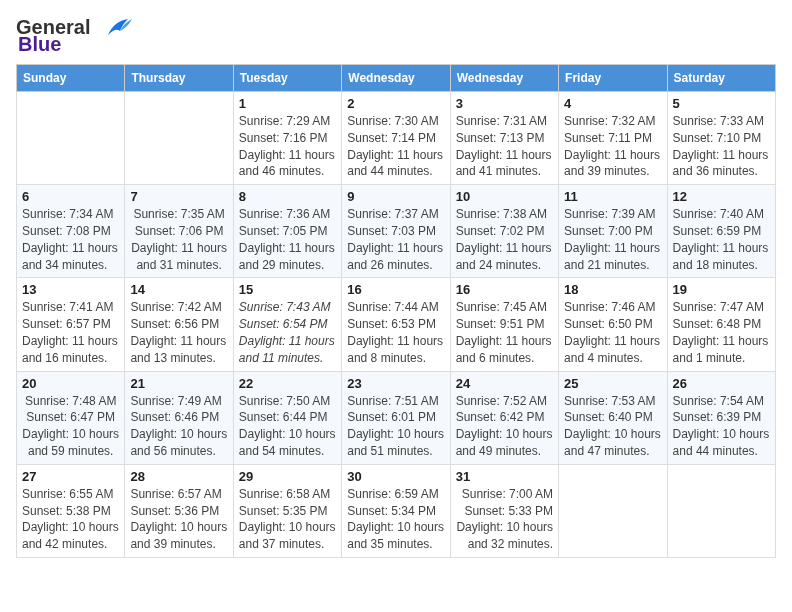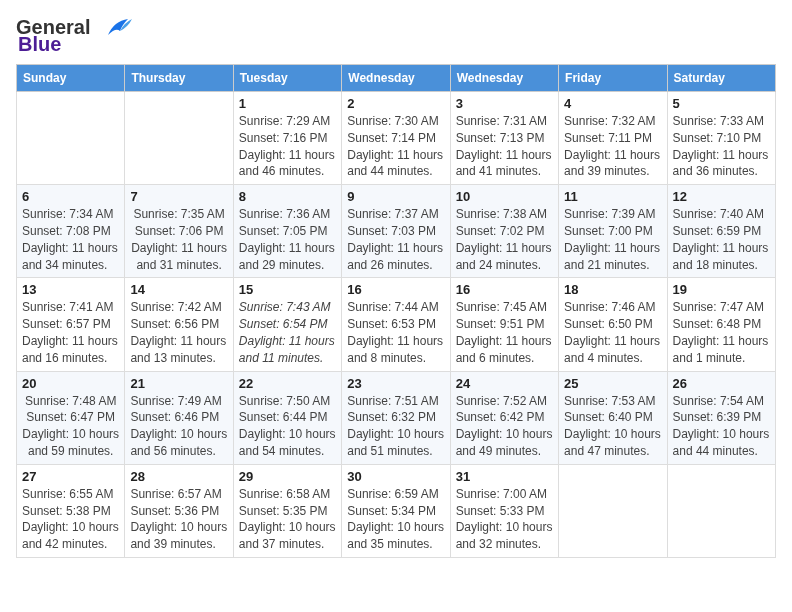--- a/index.html
+++ b/index.html
@@ -247,21 +247,21 @@
         </td>
         <td>
           <span class="day-number">22</span>
           <div class="day-info" style="white-space: pre-line;">Sunrise: 7:50 AM
 Sunset: 6:44 PM
 Daylight: 10 hours and 54 minutes.</div>
         </td>
         <td>
           <span class="day-number">23</span>
           <div class="day-info" style="white-space: pre-line;">Sunrise: 7:51 AM
-Sunset: 6:32 PM
+Sunset: 6:01 PM
 Daylight: 10 hours and 51 minutes.</div>
         </td>
         <td>
           <span class="day-number">24</span>
           <div class="day-info" style="white-space: pre-line;">Sunrise: 7:52 AM
 Sunset: 6:42 PM
 Daylight: 10 hours and 49 minutes.</div>
         </td>
         <td>
           <span class="day-number">25</span>
@@ -296,21 +296,21 @@
 Daylight: 10 hours and 37 minutes.</div>
         </td>
         <td>
           <span class="day-number">30</span>
           <div class="day-info" style="white-space: pre-line;">Sunrise: 6:59 AM
 Sunset: 5:34 PM
 Daylight: 10 hours and 35 minutes.</div>
         </td>
         <td>
           <span class="day-number">31</span>
-          <div class="day-info" style="white-space: pre-line;">Sunrise: 7:00 AM
+          <div class="day-info" style="white-space: pre-line; text-align: right;">Sunrise: 7:00 AM
 Sunset: 5:33 PM
 Daylight: 10 hours and 32 minutes.</div>
         </td>
         <td class="empty-cell"></td>
         <td class="empty-cell"></td>
       </tr>
     </tbody>
 </table>
 
 </body></html>

